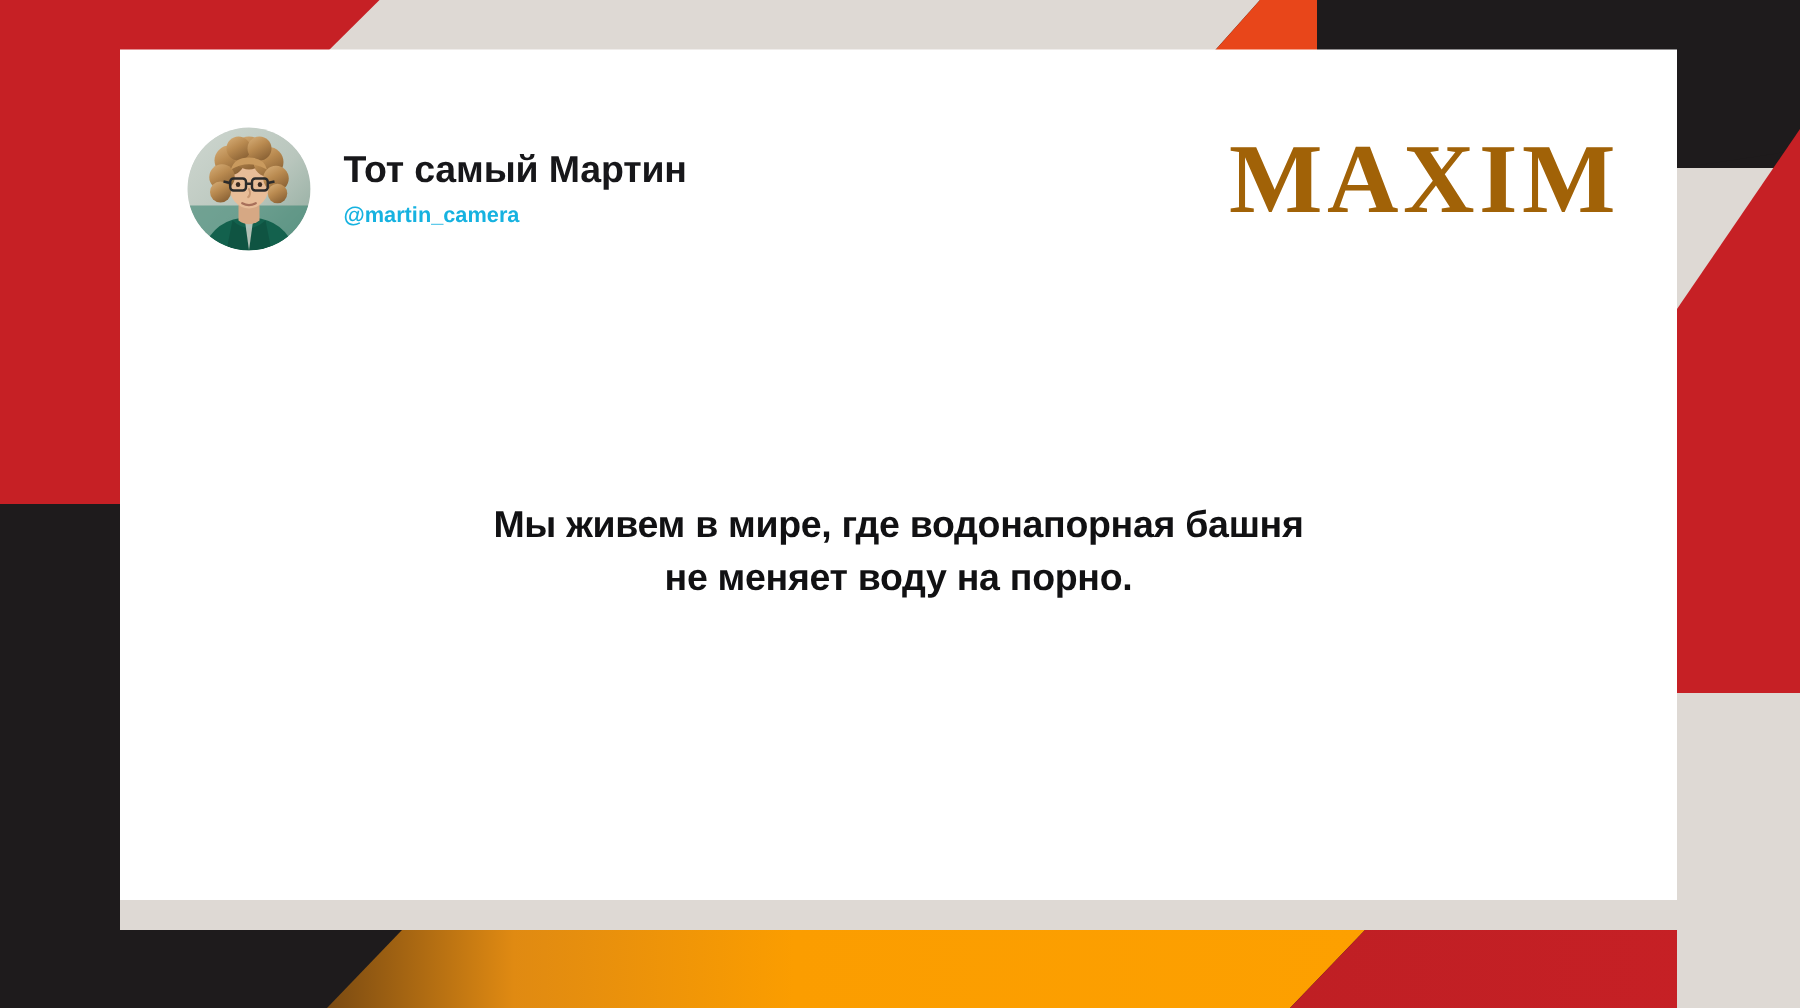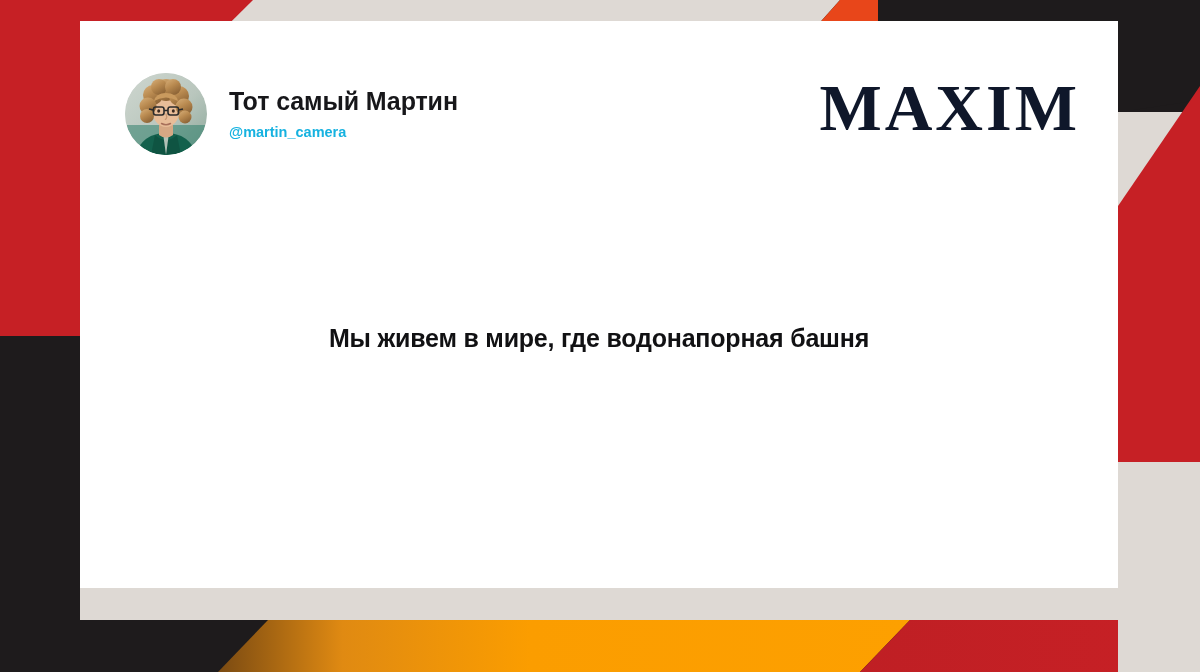--- a/index.html
+++ b/index.html
@@ -22,21 +22,21 @@
     inset: 0;
     width: 1200px;
     height: 672px;
     display: block;
   }
 
   
   #card {
     position: absolute;
     left: 80px;
-    top: 21px;
+    top: 33px;
     width: 1038px;
     height: 567px;
     background: #ffffff;
     box-sizing: border-box;
   }
 
   
   .header {
     position: absolute;
     left: 45px;
@@ -85,21 +85,21 @@
     white-space: nowrap;
   }
 
   .brand-logo {
     position: absolute;
     right: 0;
     top: 2px;
     font-family: "Liberation Serif", serif;
     font-size: 66px;
     font-weight: 700;
-    color: #0f172a;
+    color: #a16207;
     letter-spacing: 3px;
     line-height: 1;
     white-space: nowrap;
   }
 
   
   .quote {
     position: absolute;
     left: 45px;
     right: 45px;
@@ -232,16 +232,17 @@
         </div>
 
       </div>
 
       <div class="brand-logo">MAXIM</div>
 
     </div>
 
     <div class="quote">
       <span class="line">Мы живем в мире, где водонапорная башня</span>
+      <span class="line">не меняет воду на порно.</span>
     </div>
 
   </div>
 </div>
 
 </body></html>

